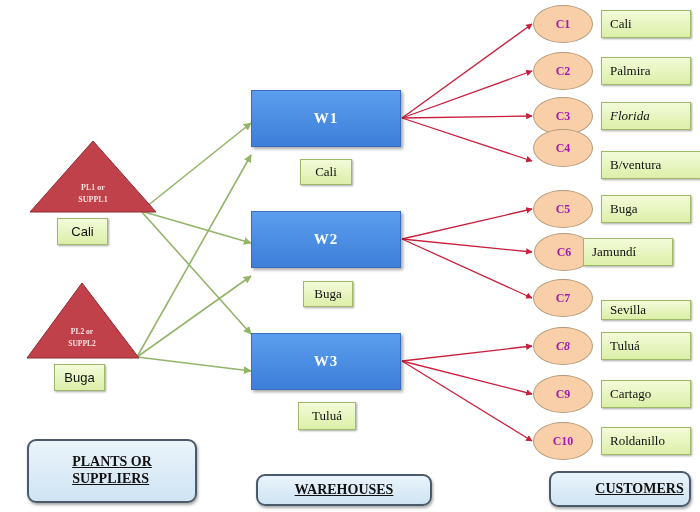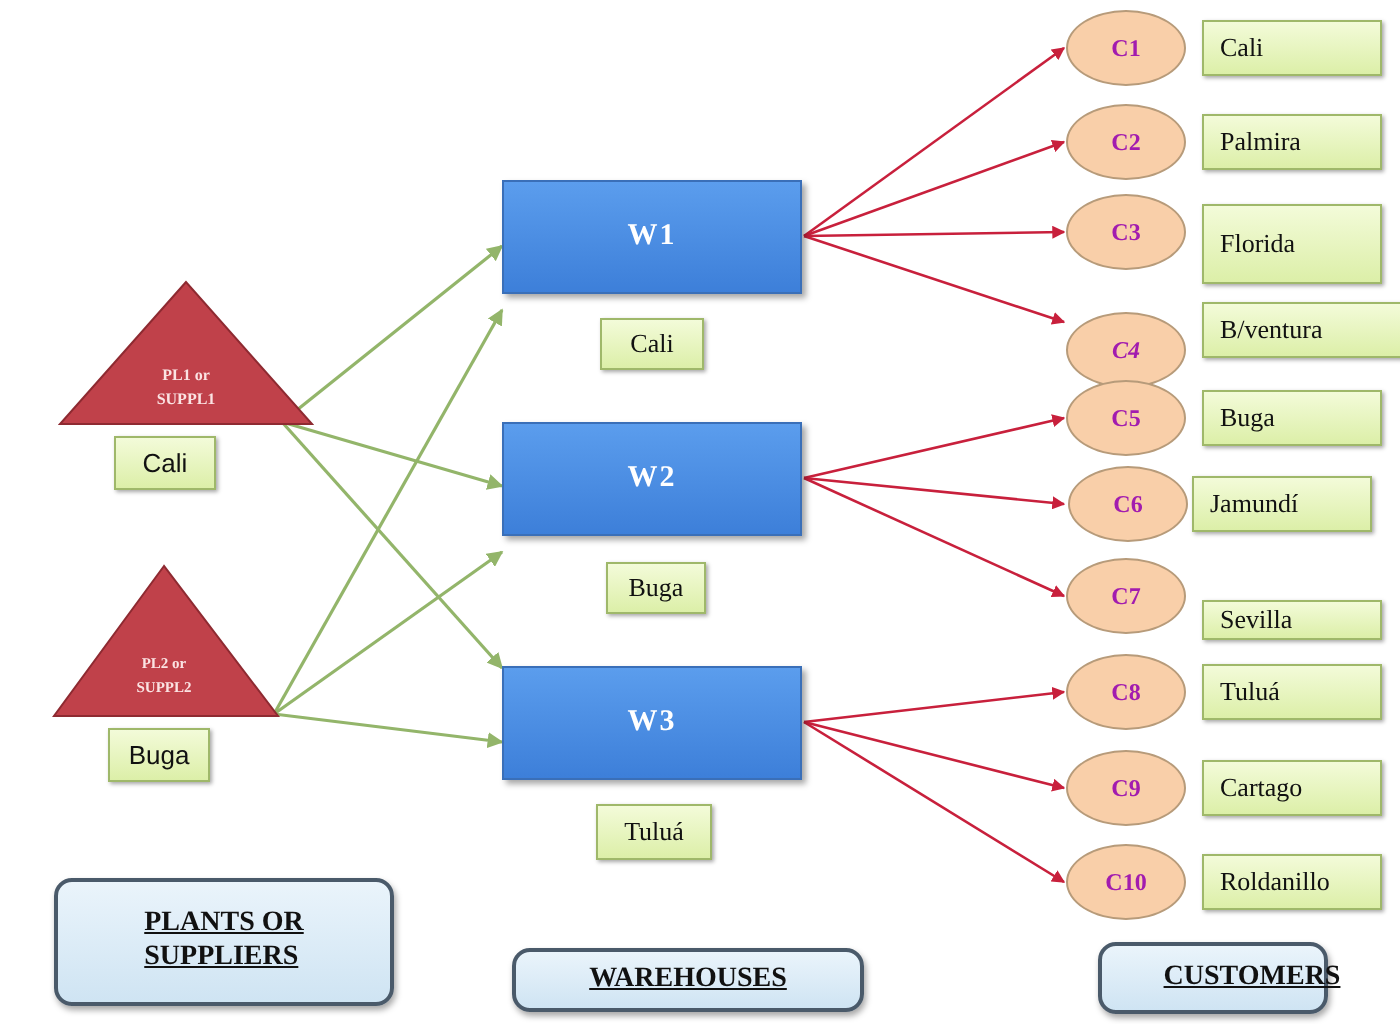--- a/index.html
+++ b/index.html
@@ -92,34 +92,34 @@
 
 <div class="wh-box" style="left:251px;top:333px;">W3</div>
 <div class="label-box wh-label" style="left:298px;top:402px;width:58px;height:28px;">Tuluá</div>
 
 <div id="customers">
     <div class="cust-ellipse" style="left: 533px; top: 5px;">C1</div>
     <div class="label-box cust-label" style="left: 601px; top: 10px; width: 90px; height: 28px;">Cali</div>
     <div class="cust-ellipse" style="left: 533px; top: 52px;">C2</div>
     <div class="label-box cust-label" style="left: 601px; top: 57px; width: 90px; height: 28px;">Palmira</div>
     <div class="cust-ellipse" style="left: 533px; top: 97px;">C3</div>
-    <div class="label-box cust-label" style="left: 601px; top: 102px; width: 90px; height: 40px;">Florida</div>
-    <div class="cust-ellipse" style="left: 533px; top: 156px; font-style: italic;">C4</div>
+    <div class="label-box cust-label" style="left: 601px; top: 102px; width: 90px; height: 28px; font-style: italic;">Florida</div>
+    <div class="cust-ellipse" style="left: 533px; top: 129px;">C4</div>
     <div class="label-box cust-label" style="left: 601px; top: 132px; width: 104px; height: 28px; margin-top: 19px;">B/ventura</div>
     <div class="cust-ellipse" style="left: 533px; top: 190px;">C5</div>
     <div class="label-box cust-label" style="left: 601px; top: 195px; width: 90px; height: 28px;">Buga</div>
     <div class="cust-ellipse" style="left: 534px; top: 233px;">C6</div>
-    <div class="label-box cust-label" style="left: 596px; top: 238px; width: 90px; height: 28px;">Jamundí</div>
+    <div class="label-box cust-label" style="left: 583px; top: 238px; width: 90px; height: 28px;">Jamundí</div>
     <div class="cust-ellipse" style="left: 533px; top: 279px;">C7</div>
     <div class="label-box cust-label" style="left: 601px; top: 300px; width: 90px; height: 20px;">Sevilla</div>
-    <div class="cust-ellipse" style="left: 533px; top: 327px;">C8</div>
+    <div class="cust-ellipse" style="left: 533px; top: 327px; font-style: italic;">C8</div>
     <div class="label-box cust-label" style="left: 601px; top: 332px; width: 90px; height: 28px;">Tuluá</div>
     <div class="cust-ellipse" style="left: 533px; top: 375px; text-align: right;">C9</div>
     <div class="label-box cust-label" style="left: 601px; top: 380px; width: 90px; height: 28px;">Cartago</div>
     <div class="cust-ellipse" style="left: 533px; top: 422px;">C10</div>
     <div class="label-box cust-label" style="left: 601px; top: 427px; width: 90px; height: 28px;">Roldanillo</div>
   </div>
 
 <div class="legend-box" style="left:27px;top:439px;width:170px;height:64px;">
   <span><span>PLANTS OR</span><br><span>SUPPLIERS</span></span>
 </div>
 <div class="legend-box" style="left:256px;top:474px;width:176px;height:32px;">WAREHOUSES</div>
-<div class="legend-box" style="left:549px;top:471px;width:115px;height:36px;padding-left:39px;">CUSTOMERS</div>
+<div class="legend-box" style="left:549px;top:471px;width:142px;height:36px;padding-left:39px;">CUSTOMERS</div>
 
 </body></html>

